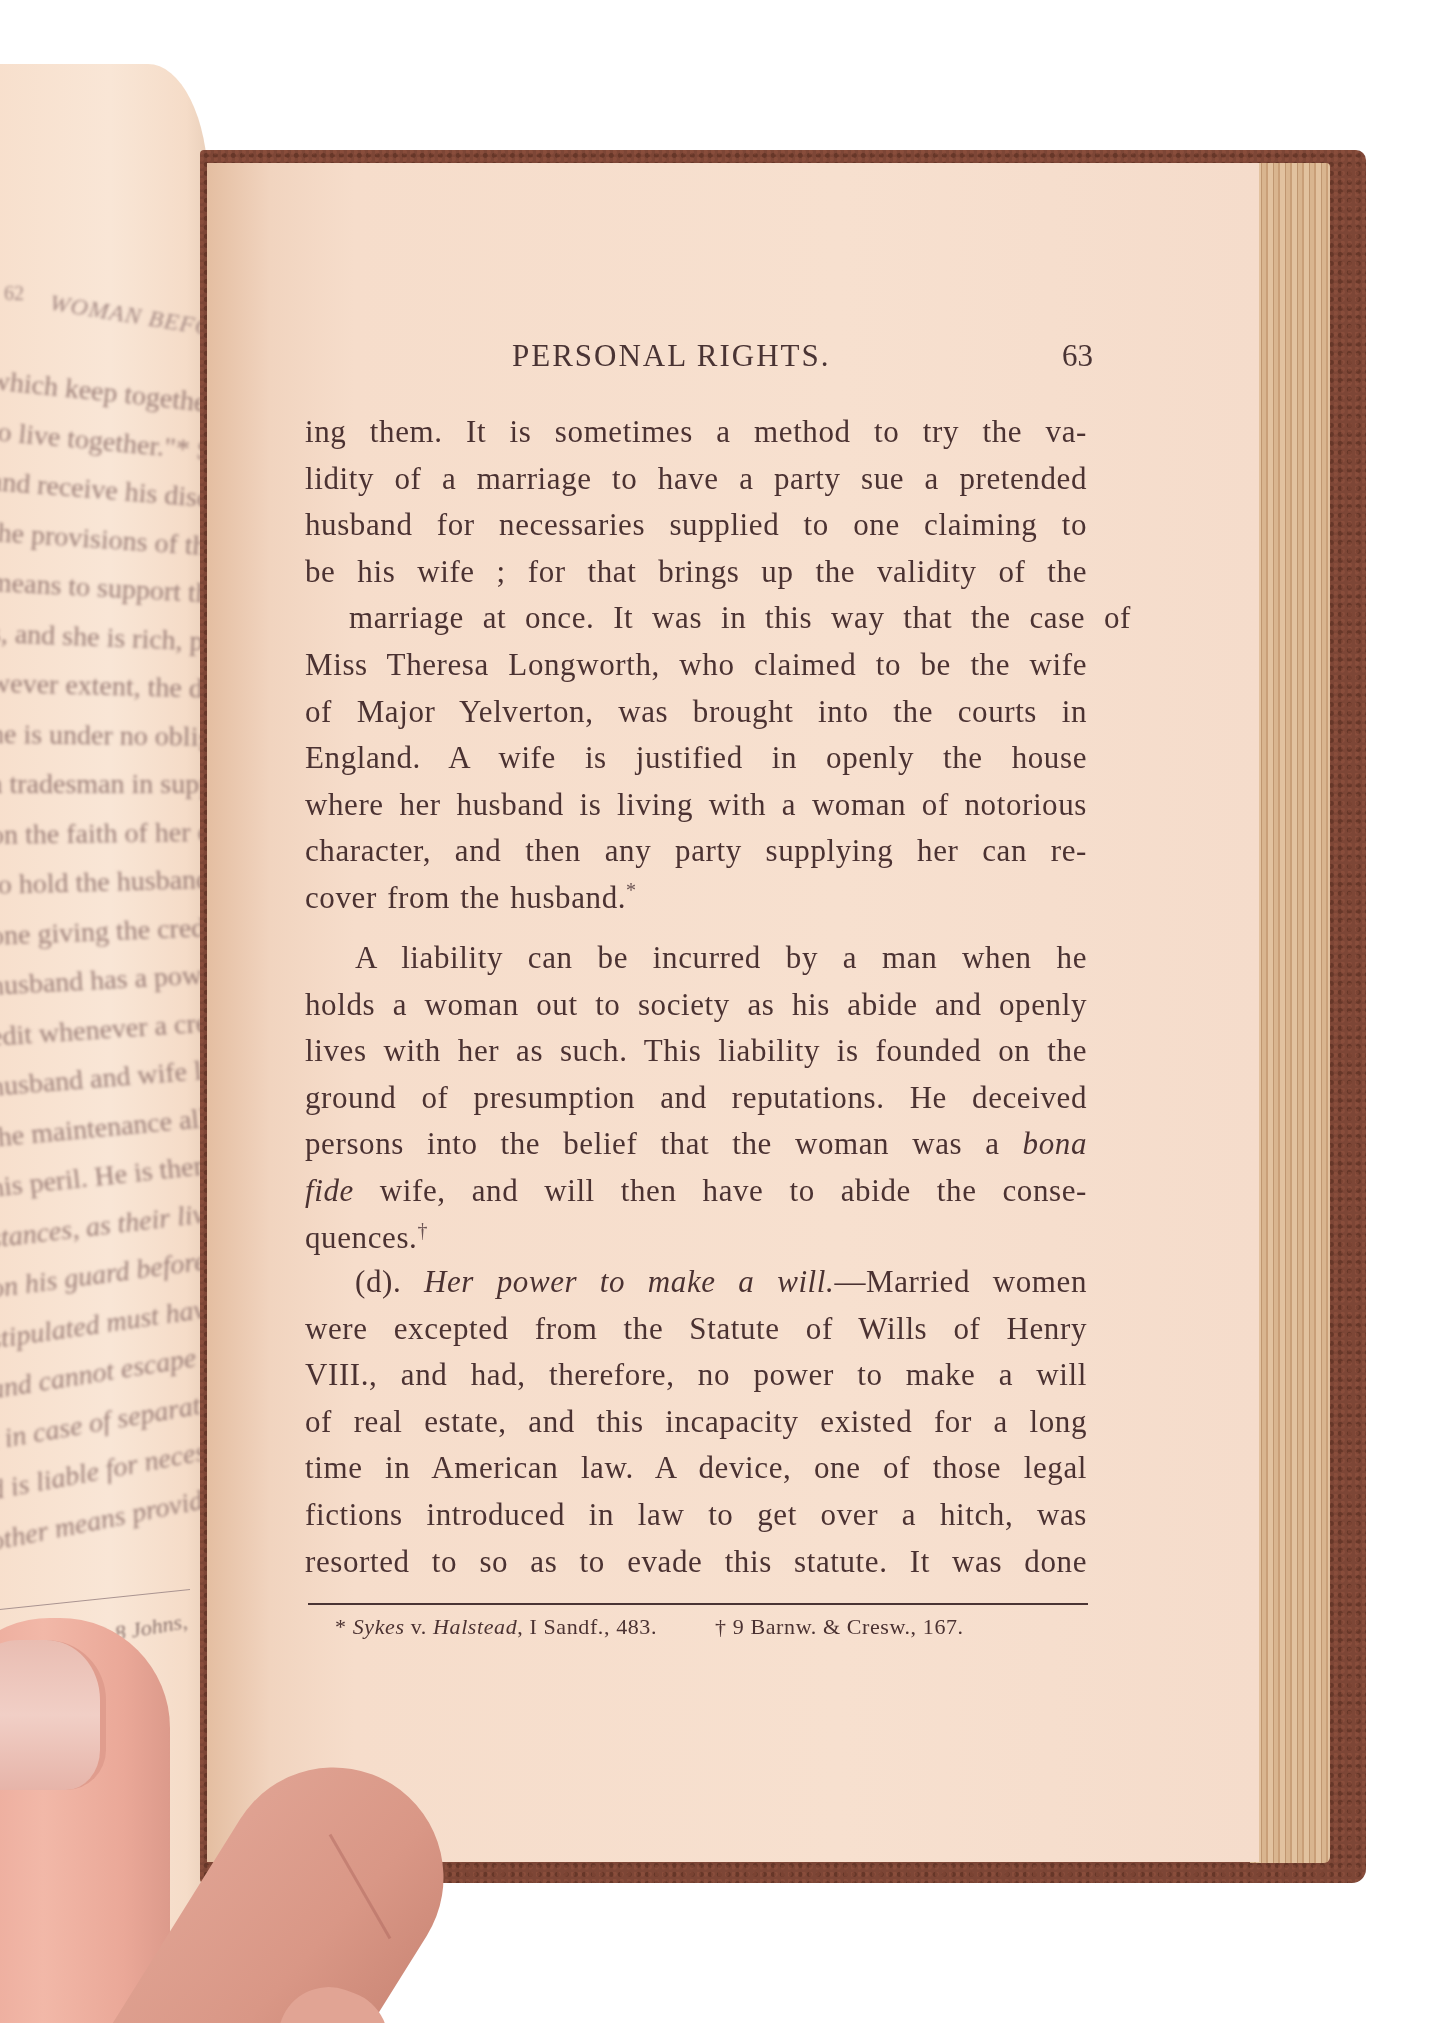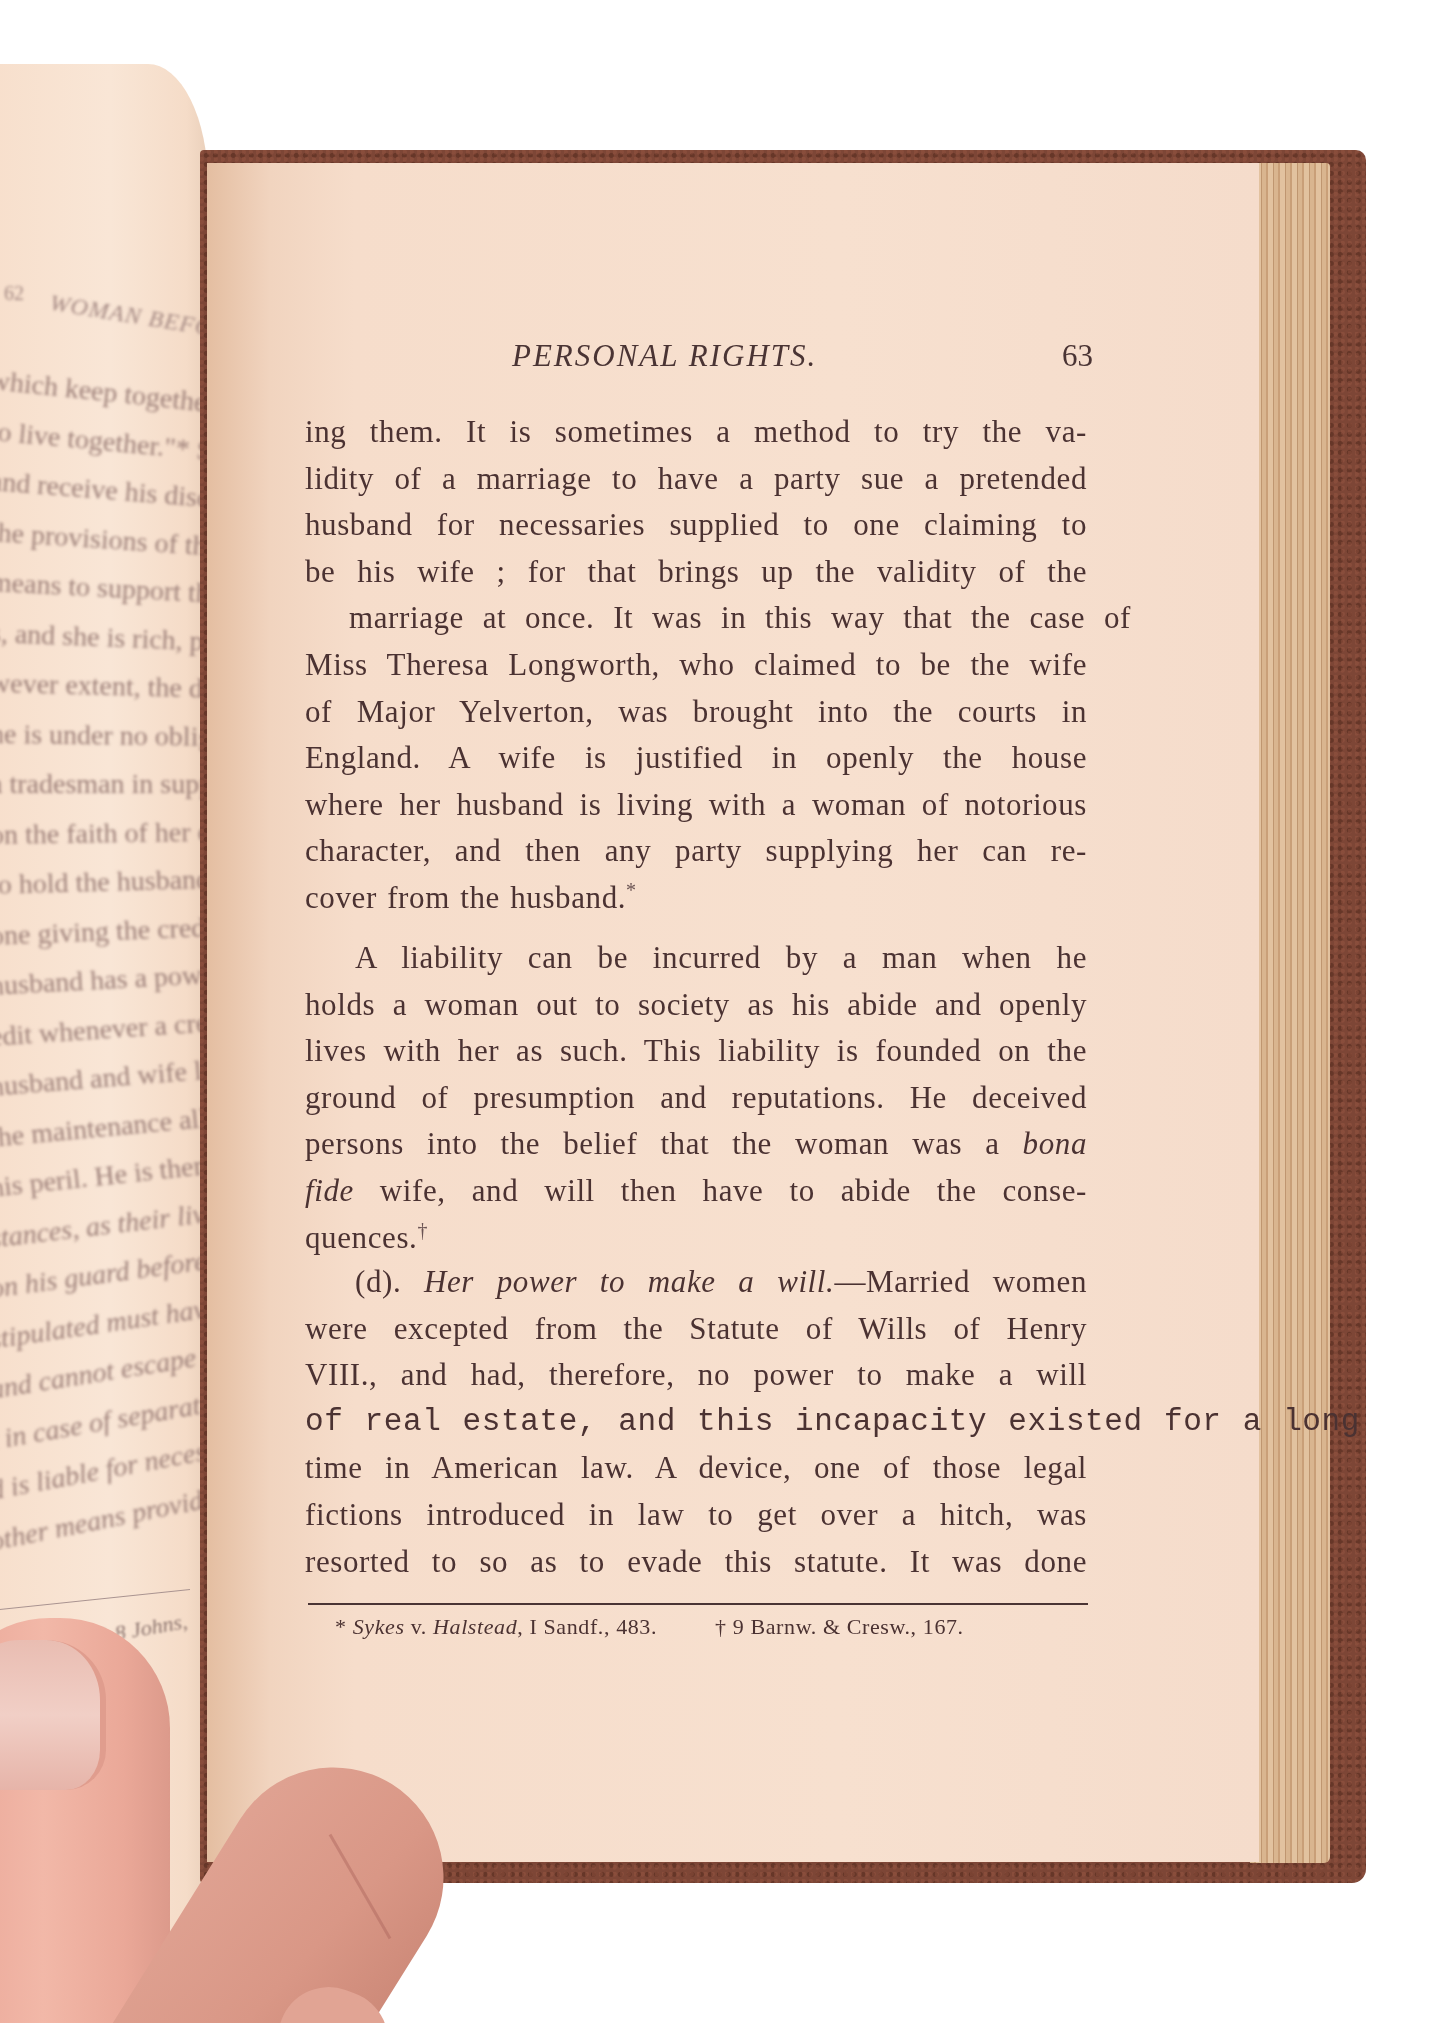--- a/index.html
+++ b/index.html
@@ -53,21 +53,21 @@
     left: 1250px; top: 163px; width: 80px; height: 1700px;
     background: repeating-linear-gradient(90deg, #d9b58f 0 4px, #c99f78 4px 6px, #e2c29f 6px 11px, #bf9670 11px 12px);
     border-radius: 0 4px 6px 0;
   }
   .right-page {
     left: 207px; top: 163px; width: 1052px; height: 1699px;
     background: linear-gradient(90deg, #e4bea1 0%, #f1d4bf 6%, #f6ddcb 14%, #f7e0cf 60%, #f5dccb 100%);
   }
 
   .running-head {
-    left: 512px; top: 338px; font-size: 31px; font-style: italic; color: #4a3434;
+    left: 512px; top: 338px; font-size: 31px; color: #4a3434;
     letter-spacing: 2px; white-space: nowrap;
   }
   .folio {
     left: 1062px; top: 338px; font-size: 31px; color: #4a3434;
   }
 
   .body-line {
     position: absolute; left: 305px; width: 782px; height: 40px;
     font-size: 31px; line-height: 40px; color: #4b3232;
     text-align: justify; text-align-last: justify; white-space: nowrap;
@@ -168,21 +168,21 @@
     <div class="body-line indent" style="top: 938px;"><span>A liability can be incurred by a man when he</span></div>
     <div class="body-line" style="top: 984.6px;"><span>holds a woman out to society as his abide and openly</span></div>
     <div class="body-line" style="top: 1031.2px;"><span>lives with her as such.  This liability is founded on the</span></div>
     <div class="body-line" style="top: 1077.8px;"><span>ground of presumption and reputations.  He deceived</span></div>
     <div class="body-line" style="top: 1124.4px;"><span>persons into the belief that the woman was a </span><span class="ital">bona</span></div>
     <div class="body-line" style="top: 1171px;"><span class="ital">fide</span><span> wife, and will then have to abide the conse-</span></div>
     <div class="body-line last" style="top: 1217.6px;"><span>quences.</span><span class="sup">†</span></div>
     <div class="body-line indent" style="top: 1262px;"><span>(d). </span><span class="ital">Her power to make a will.</span><span>—Married women</span></div>
     <div class="body-line" style="top: 1308.6px;"><span>were excepted from the Statute of Wills of Henry</span></div>
     <div class="body-line" style="top: 1355.2px;"><span>VIII., and had, therefore, no power to make a will</span></div>
-    <div class="body-line" style="top: 1401.8px; font-family: Liberation Mono, monospace;"><span>of real estate, and this incapacity existed for a long</span></div>
+    <div class="body-line" style="top: 1401.8px;"><span>of real estate, and this incapacity existed for a long</span></div>
     <div class="body-line" style="top: 1448.4px;"><span>time in American law.  A device, one of those legal</span></div>
     <div class="body-line" style="top: 1495px;"><span>fictions introduced in law to get over a hitch, was</span></div>
     <div class="body-line" style="top: 1541.6px;"><span>resorted to so as to evade this statute.  It was done</span></div>
   </div>
 
 <div class="abs foot-rule"></div>
 <div class="abs footnotes" id="footnotes"><span class="fn1"><span>* </span><span class="ital">Sykes</span><span> v. </span><span class="ital">Halstead</span><span>, I Sandf., 483.</span></span><span class="fn2"><span>† </span><span>9 Barnw. &amp; Cresw., 167.</span></span></div>
 
 <div class="abs thumb"></div>
 <div class="abs thumbnail"></div>

